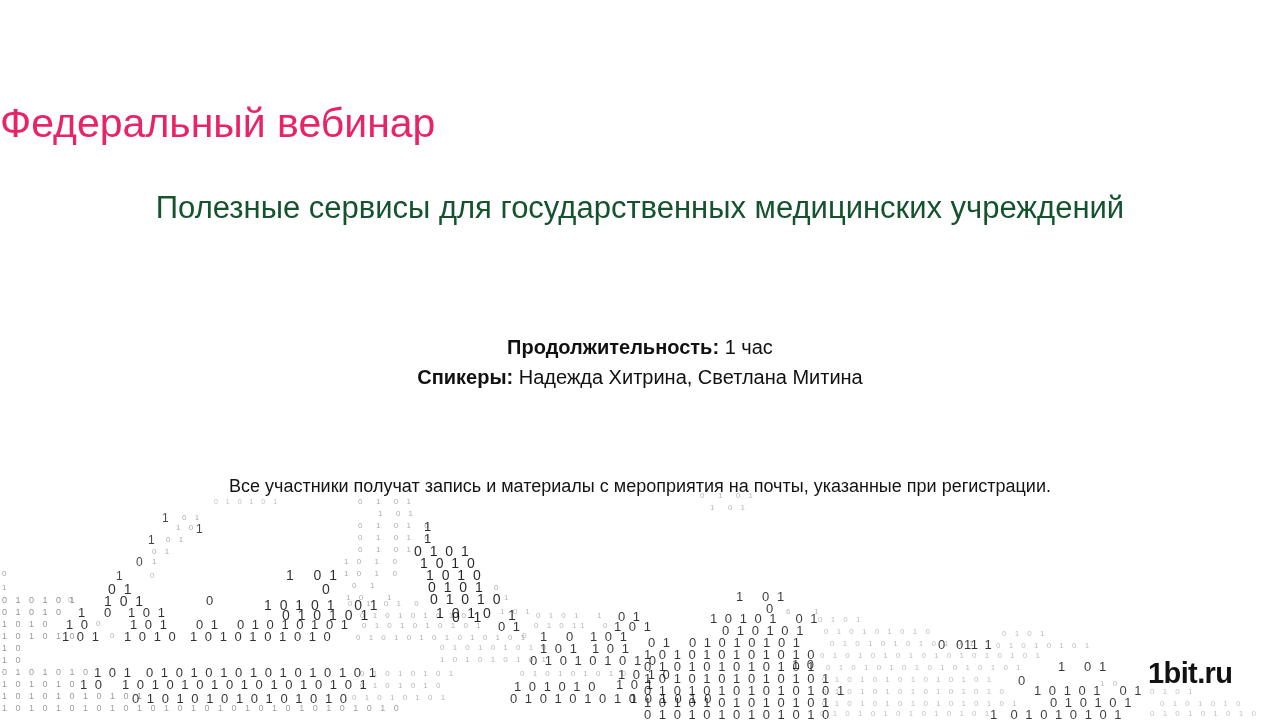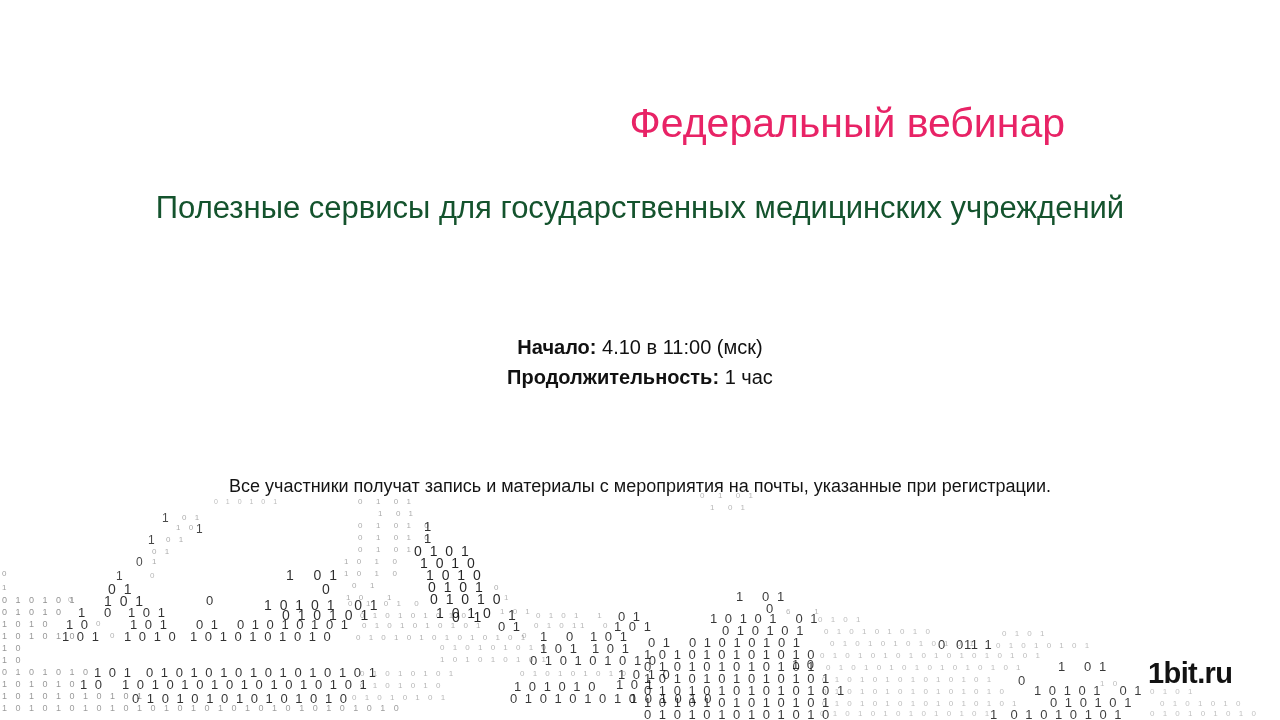--- a/index.html
+++ b/index.html
@@ -49,21 +49,21 @@
     position: relative;
     top: 0px;
   }
 
   
   .headline {
     position: absolute;
     left: 0;
     top: 101px;
     width: 1065px;
-    text-align: right;
+    text-align: left;
     font-size: 41px;
     font-weight: 400;
     color: #e82366;
     line-height: 1.1;
     z-index: 6;
   }
 
   
   .subtitle {
     position: absolute;
@@ -166,26 +166,26 @@
 
 <div class="slide">
 
 
   <div class="headline">Федеральный вебинар</div>
 
   <div class="subtitle">Полезные сервисы для государственных медицинских учреждений</div>
 
   <div class="details">
     <div class="row">
-      <span class="lbl">Начало:</span>
-      <span class="val">4.10 в 11:00 (мск)</span>
+      <span class="lbl">Продолжительность:</span>
+      <span class="val">1 час</span>
     </div>
     <div class="row">
-      <span class="lbl">Продолжительность:</span>
-      <span class="val">1 час</span>
+      <span class="lbl">Спикеры:</span>
+      <span class="val">Надежда Хитрина, Светлана Митина</span>
     </div>
   </div>
 
   <div class="note">Все участники получат запись и материалы с мероприятия на почты, указанные при регистрации.</div>
 
   <div class="skyline">
       <div class="bitrow" style="top: 8px; left: 214px; font-size: 7px; opacity: 0.28; letter-spacing: 3px; font-weight: 400;">0 1 0 1 0 1</div>
       <div class="bitrow" style="top: 8px; left: 358px; font-size: 8px; opacity: 0.35; letter-spacing: 3px; font-weight: 400;">0  1  0 1</div>
       <div class="bitrow" style="top: 20px; left: 378px; font-size: 8px; opacity: 0.35; letter-spacing: 3px; font-weight: 400;">1  0 1</div>
       <div class="bitrow" style="top: 22px; left: 162px; font-size: 12px; opacity: 0.7; letter-spacing: 2px; font-weight: 400;">1</div>

